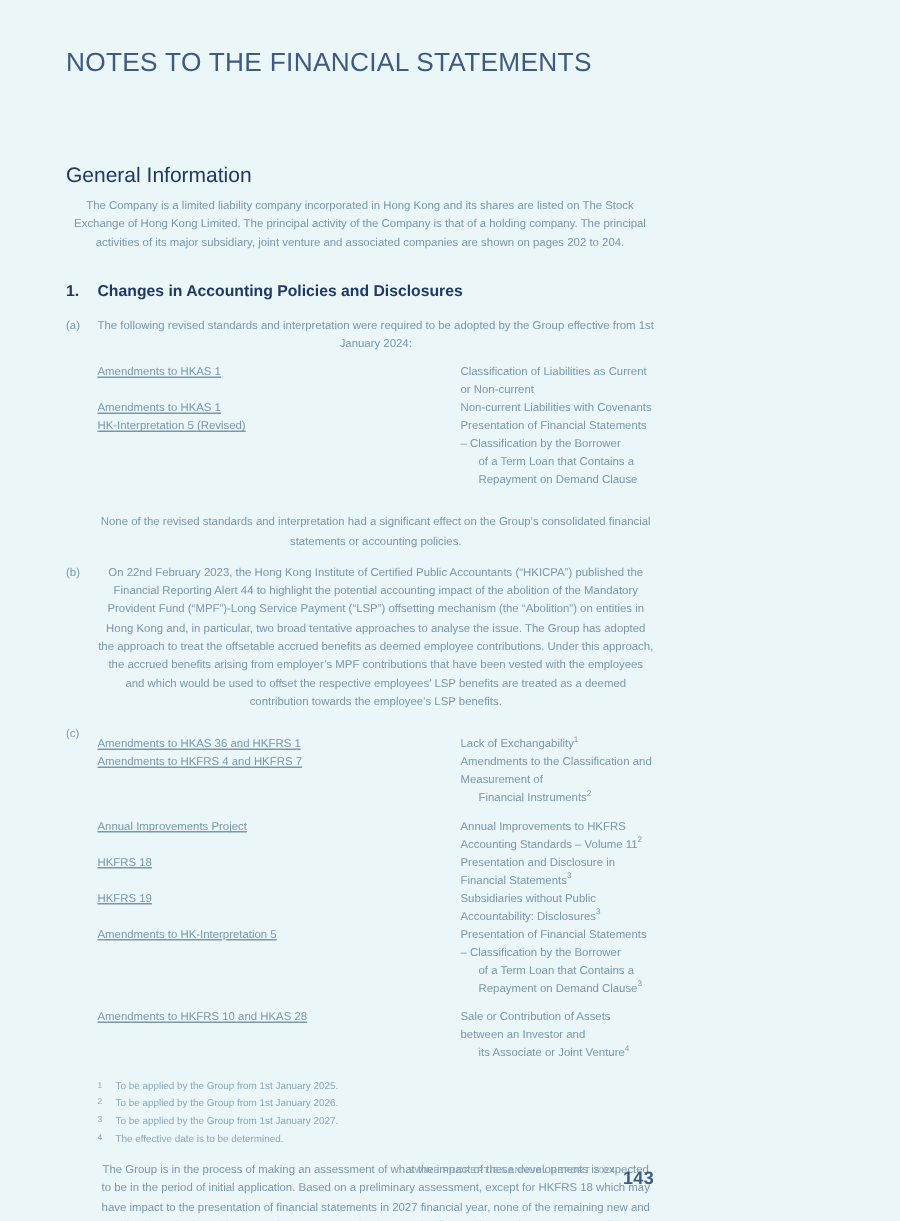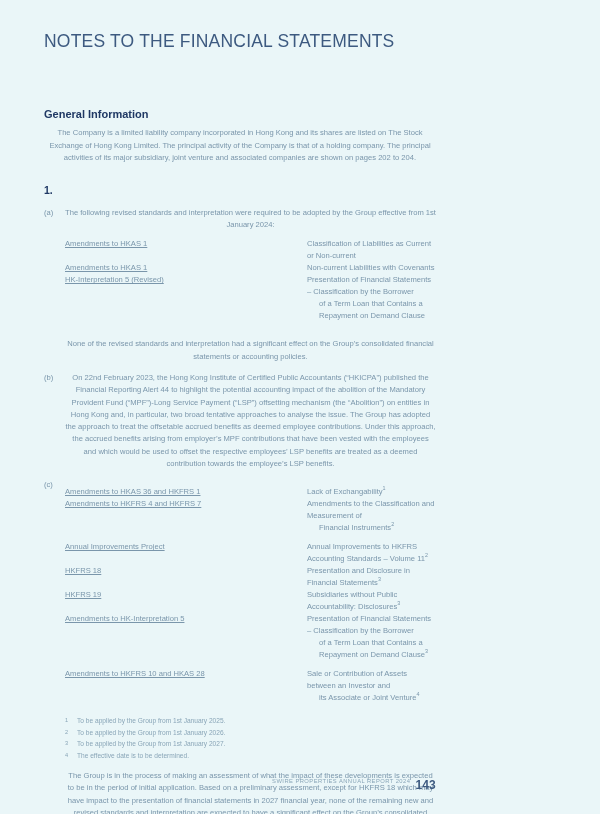--- a/index.html
+++ b/index.html
@@ -29,22 +29,22 @@
     letter-spacing: 0.2px;
     color: #3d5a80;
     font-weight: 400;
     margin: 0;
     padding-top: 31px;
     line-height: 1.2;
   }
 
   
   .section-heading {
-    font-size: 11px;
-    font-weight: bold;
+    font-size: 14px;
+    font-weight: normal;
     color: #1f3864;
     margin: 0;
     line-height: 1.3;
   }
   #general-info-heading { padding-top: 55px; }
 
   .numbered-heading {
     display: flex;
     font-size: 10.5px;
     font-weight: bold;
@@ -164,20 +164,21 @@
 <div class="page">
 
   <h1 class="page-title">NOTES TO THE FINANCIAL STATEMENTS</h1>
 
   <h2 class="section-heading" id="general-info-heading">General Information</h2>
 
   <p class="body" id="general-info-text">The Company is a limited liability company incorporated in Hong Kong and its shares are listed on The Stock Exchange of Hong Kong Limited. The principal activity of the Company is that of a holding company. The principal activities of its major subsidiary, joint venture and associated companies are shown on pages 202 to 204.</p>
 
   <div class="numbered-heading">
     <span class="num">1.</span>
+    <span>Changes in Accounting Policies and Disclosures</span>
   </div>
 
   <div class="list-item">
     <span class="marker">(a)</span>
     <div class="content">
       <p class="body">The following revised standards and interpretation were required to be adopted by the Group effective from 1st January 2024:</p>
 
       <table class="std-table">
         <tbody id="table-a-body">
             <tr>

